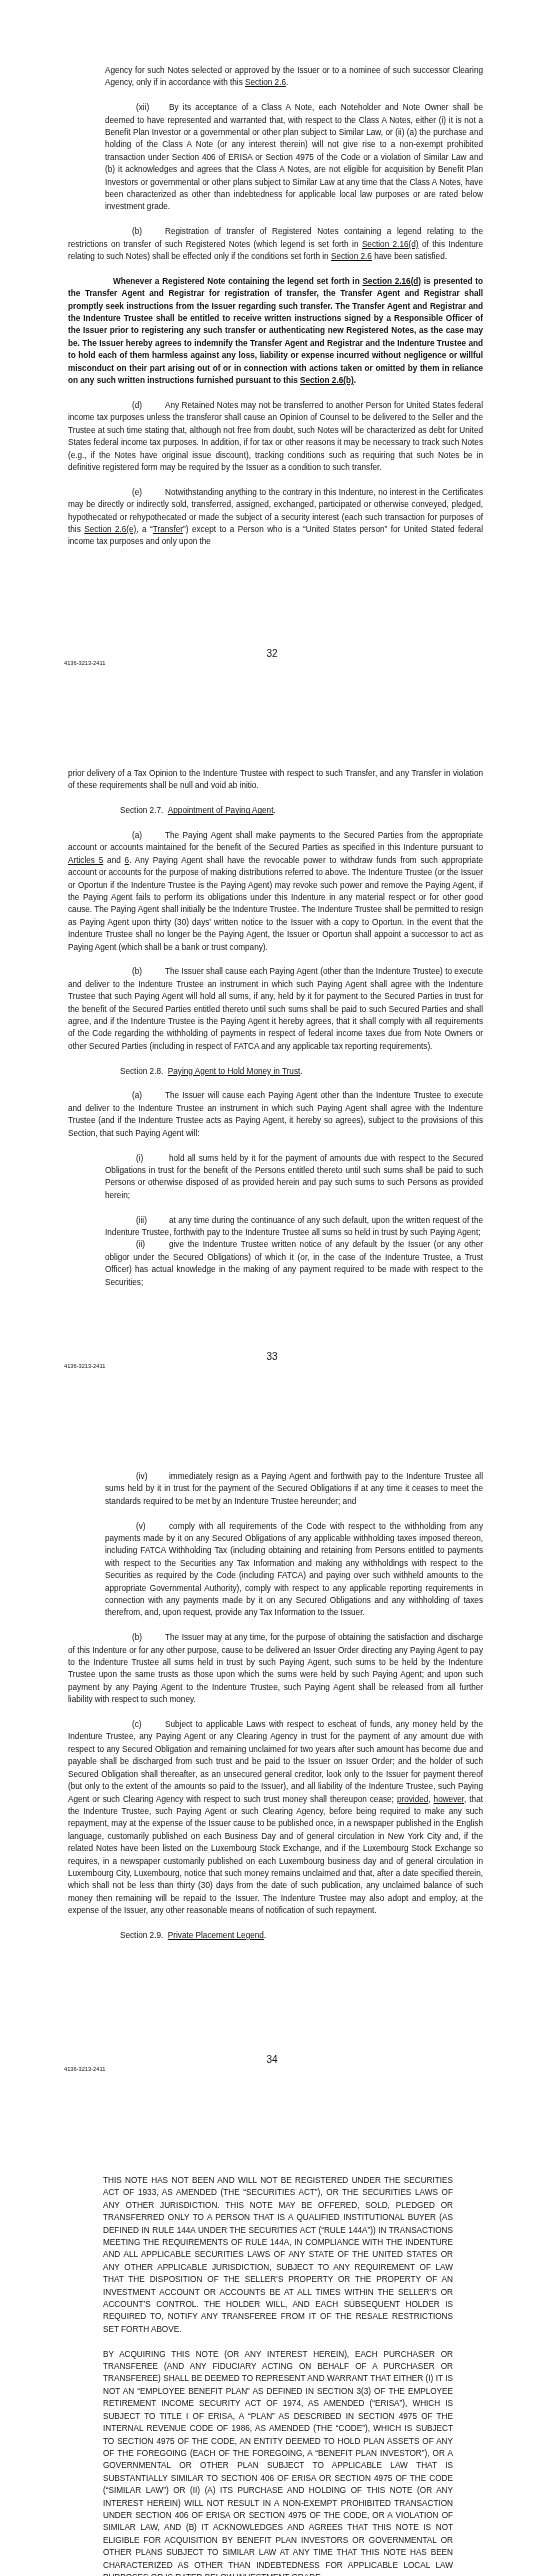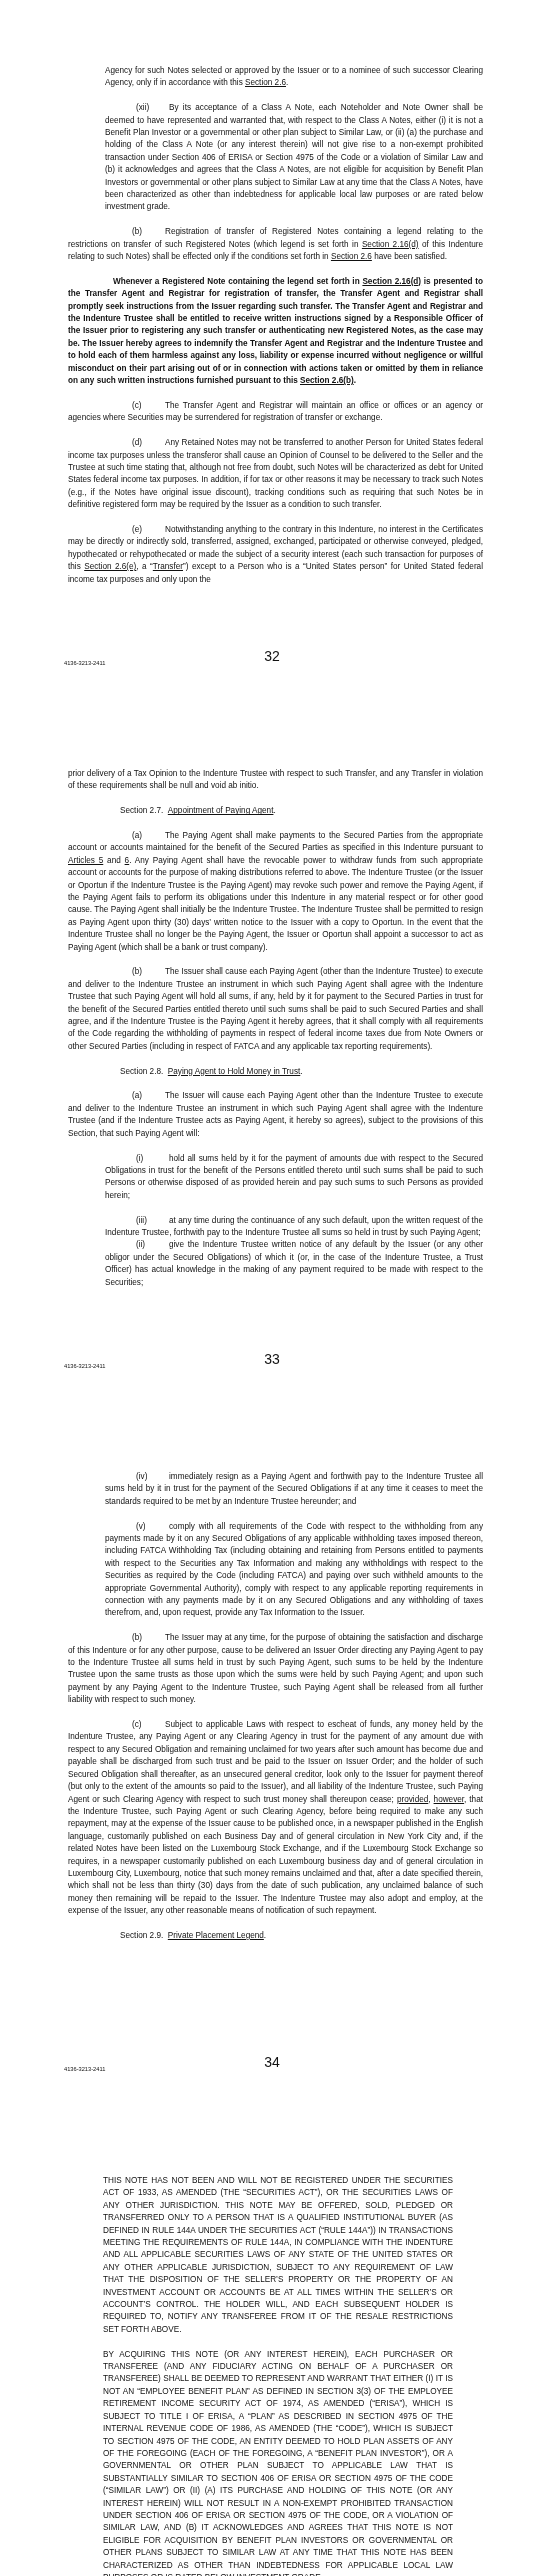--- a/index.html
+++ b/index.html
@@ -10,37 +10,36 @@
   p { margin:0 0 12.4px 0; text-align:justify; }
   p.last { margin-bottom:0; }
   .u { text-decoration:underline; }
   .lbl { display:inline-block; }
   .para-a .lbl { width:33px; margin-left:64px; text-indent:0; }
   .heading { padding-left:52px; text-align:left; }
   .sub { margin-left:37px; }
   .sub .lbl { width:33px; margin-left:31px; }
   .whenever { text-indent:45px;font-weight:bold; }
   .legend { margin-left:35px; margin-right:30px; text-transform:none; }
-  .pgnum { position:absolute; left:0; width:544px; text-align:center; font-size:14px; }
+  .pgnum { position:absolute; left:0; width:544px; text-align:center; font-size:10px; }
   .docid { position:absolute; left:64px; font-size:5.7px; }
 </style>
 </head>
 <body>
 
 <div class="page" style="top:0px;">
   <div class="flow" style="top:65px;">
     <p class="sub" style="margin-left:37px;"><span>Agency for such Notes selected or approved by the Issuer or to a nominee of such successor Clearing Agency, only if in accordance with this </span><span class="u">Section 2.6</span><span>.</span></p>
 
     <p class="sub"><span class="lbl">(xii)</span><span>By its acceptance of a Class A Note, each Noteholder and Note Owner shall be deemed to have represented and warranted that, with respect to the Class A Notes, either (i) it is not a Benefit Plan Investor or a governmental or other plan subject to Similar Law, or (ii) (a) the purchase and holding of the Class A Note (or any interest therein) will not give rise to a non-exempt prohibited transaction under Section 406 of ERISA or Section 4975 of the Code or a violation of Similar Law and (b) it acknowledges and agrees that the Class A Notes, are not eligible for acquisition by Benefit Plan Investors or governmental or other plans subject to Similar Law at any time that the Class A Notes, have been characterized as other than indebtedness for applicable local law purposes or are rated below investment grade.</span></p>
 
     <p class="para-a"><span class="lbl">(b)</span><span>Registration of transfer of Registered Notes containing a legend relating to the restrictions on transfer of such Registered Notes (which legend is set forth in </span><span class="u">Section 2.16(d)</span><span> of this Indenture relating to such Notes) shall be effected only if the conditions set forth in </span><span class="u">Section 2.6</span><span> have been  satisfied.</span></p>
 
     <p class="whenever"><span>Whenever a Registered Note containing the legend set forth in </span><span class="u">Section 2.16(d)</span><span> is presented to the Transfer Agent and Registrar for registration of transfer, the Transfer Agent and Registrar shall promptly seek instructions from the Issuer regarding such transfer.  The Transfer Agent and Registrar and the Indenture Trustee shall be entitled to receive written instructions signed by a Responsible Officer of the Issuer prior to registering any such transfer or authenticating new Registered Notes, as the case may be.  The Issuer hereby agrees to indemnify the Transfer Agent and Registrar and the Indenture Trustee and to hold each of them harmless against any loss, liability or expense incurred without negligence or willful misconduct on their part arising out of or in connection with actions taken or omitted by them in reliance on any such written instructions furnished pursuant to this </span><span class="u">Section 2.6(b)</span><span>.</span></p>
 
-    <p class="para-a"><span class="lbl">(c)</span><span>The Transfer Agent and Registrar will maintain an office or offices or an agency or agencies where Securities may be surrendered for registration of transfer or exchange.</span></p>
 
     <p class="para-a"><span class="lbl">(d)</span><span>Any Retained Notes may not be transferred to another Person for United States federal income tax purposes unless the transferor shall cause an Opinion of Counsel to be delivered to the Seller and the Trustee at such time stating that, although not free from doubt, such Notes will be characterized as debt for United States federal income tax purposes.  In addition, if for tax or other reasons it may be necessary to track such Notes (e.g., if the Notes have original issue discount), tracking conditions such as requiring that such Notes be in definitive registered form may be required by the Issuer as a condition to such transfer.</span></p>
 
     <p class="para-a last"><span class="lbl">(e)</span><span>Notwithstanding anything to the contrary in this Indenture, no interest in the Certificates may be directly or indirectly sold, transferred, assigned, exchanged, participated or otherwise conveyed, pledged, hypothecated or rehypothecated or made the subject of a security interest (each such transaction for purposes of this </span><span class="u">Section 2.6(e)</span><span>, a “</span><span class="u">Transfer</span><span>”) except to a Person who is a “United States person” for United Stated federal income tax purposes and only upon the</span></p>
   </div>
   <div class="pgnum" style="top:648px;">32</div>
   <div class="docid" style="top:660px;">4136-3213-2411</div>
 </div>
 
 <div class="page" style="top:703px;">

